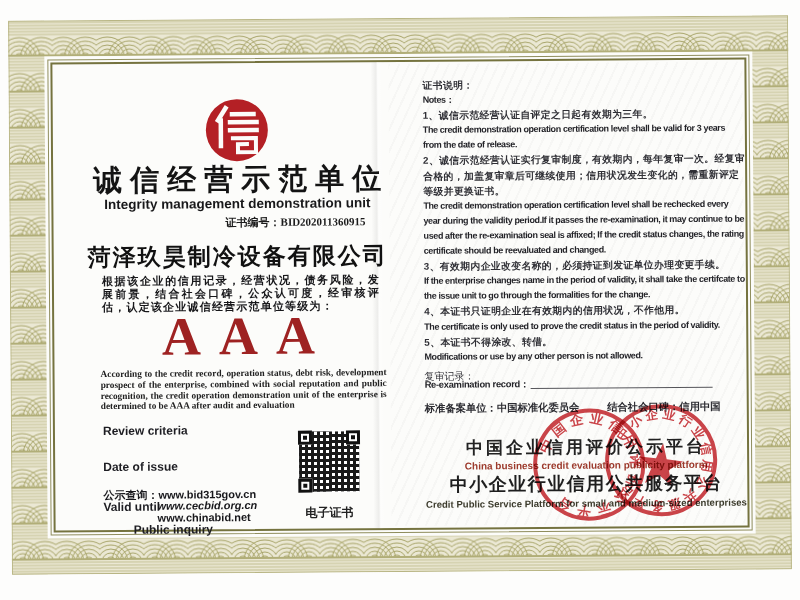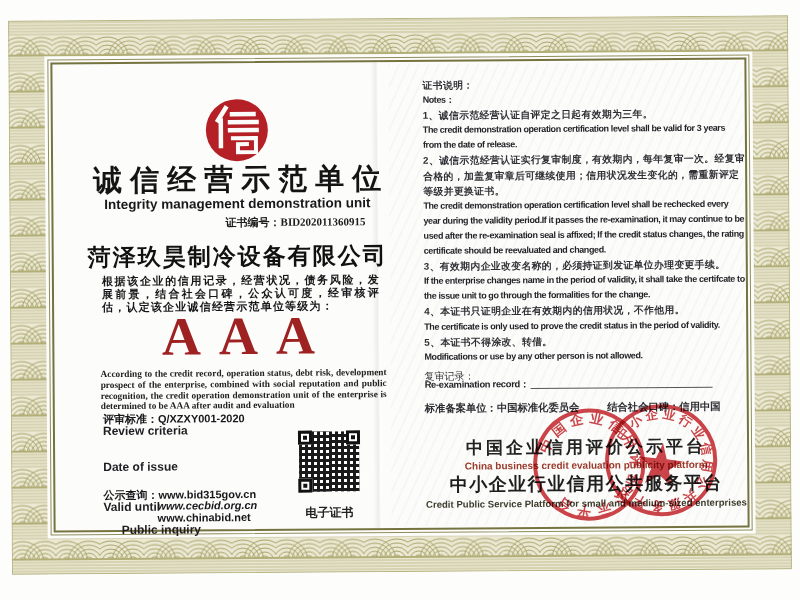--- a/index.html
+++ b/index.html
@@ -147,28 +147,27 @@
   </svg>
 
   <div class="abs title-cn">诚信经营示范单位</div>
   <div class="abs title-en">Integrity management demonstration unit</div>
   <div class="abs cert-no">证书编号：BID202011360915</div>
   <div class="abs company">菏泽玖昊制冷设备有限公司</div>
   <div class="abs statement-cn">根据该企业的信用记录，经营状况，债务风险，发展前景，结合社会口碑，公众认可度，经审核评估，认定该企业诚信经营示范单位等级为：</div>
   <div class="abs grade">AAA</div>
   <div class="abs statement-en">According to the credit record, operation status, debt risk, development prospect of the enterprise, combined with social reputation and public recognition, the credit operation demonstration unit of the enterprise is determined to be AAA after audit and evaluation</div>
 
-  <div class="abs meta-cn" style="left:92px;top:392px;">评审标准：Q/XZXY001-2020</div>
   <div class="abs meta-en" style="left:92px;top:404px;">Review criteria</div>
   <div class="abs meta-en" style="left:92px;top:440px;">Date of issue</div>
   <div class="abs meta-en" style="left:92px;top:436px;margin-top:44px;">Valid until</div>
   <div class="abs meta-cn" style="left:92px;top:468px;">公示查询：www.bid315gov.cn</div>
   <div class="abs meta-cn" style="left:146px;top:480px;font-style:italic;">www.cecbid.org.cn</div>
   <div class="abs meta-cn" style="left:146px;top:492px;">www.chinabid.net</div>
-  <div class="abs meta-en" style="left:92px;top:503px;padding-left:18px;">Public inquiry</div>
+  <div class="abs meta-en" style="left:104px;top:503px;padding-left:18px;">Public inquiry</div>
 
   <div class="abs qr">
     <div class="qr-noise"></div>
     <div class="finder tl"></div>
     <div class="finder tr"></div>
     <div class="finder bl"></div>
   </div>
   <div class="abs qr-caption">电子证书</div>
 
   <div class="abs notes">

